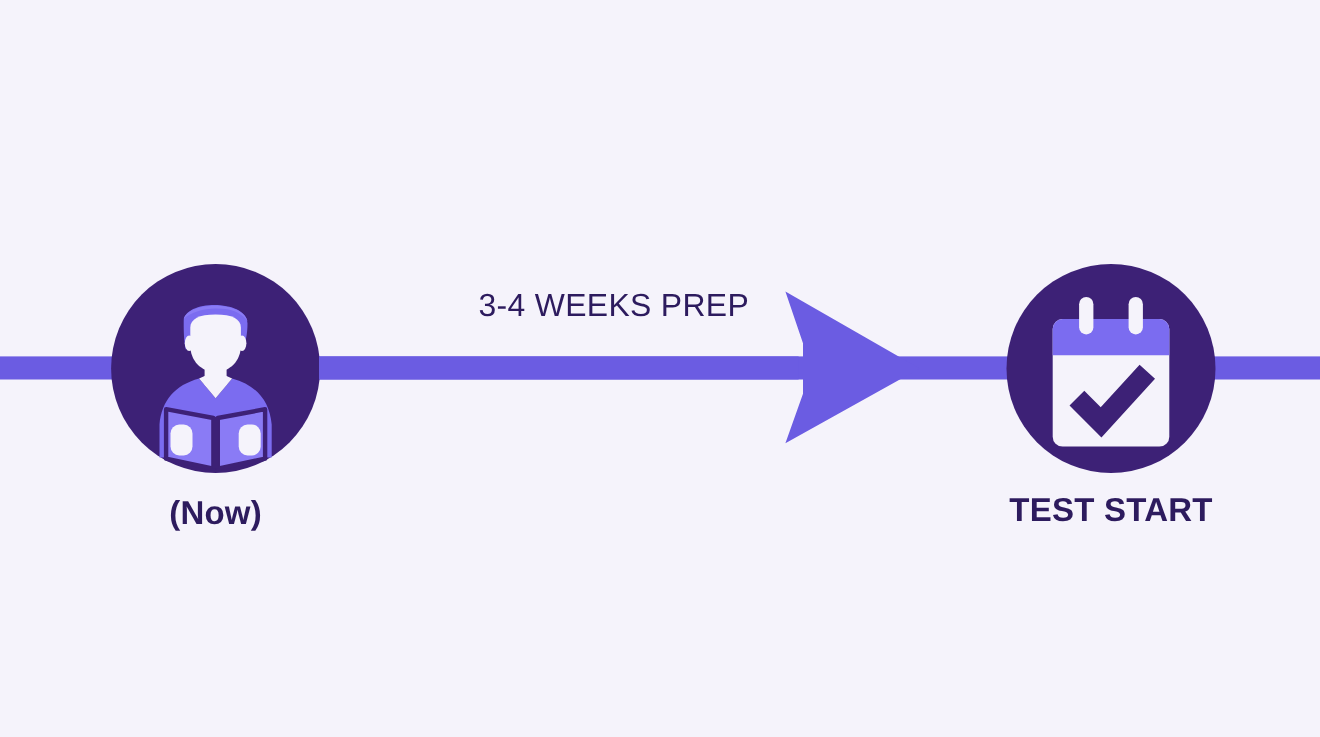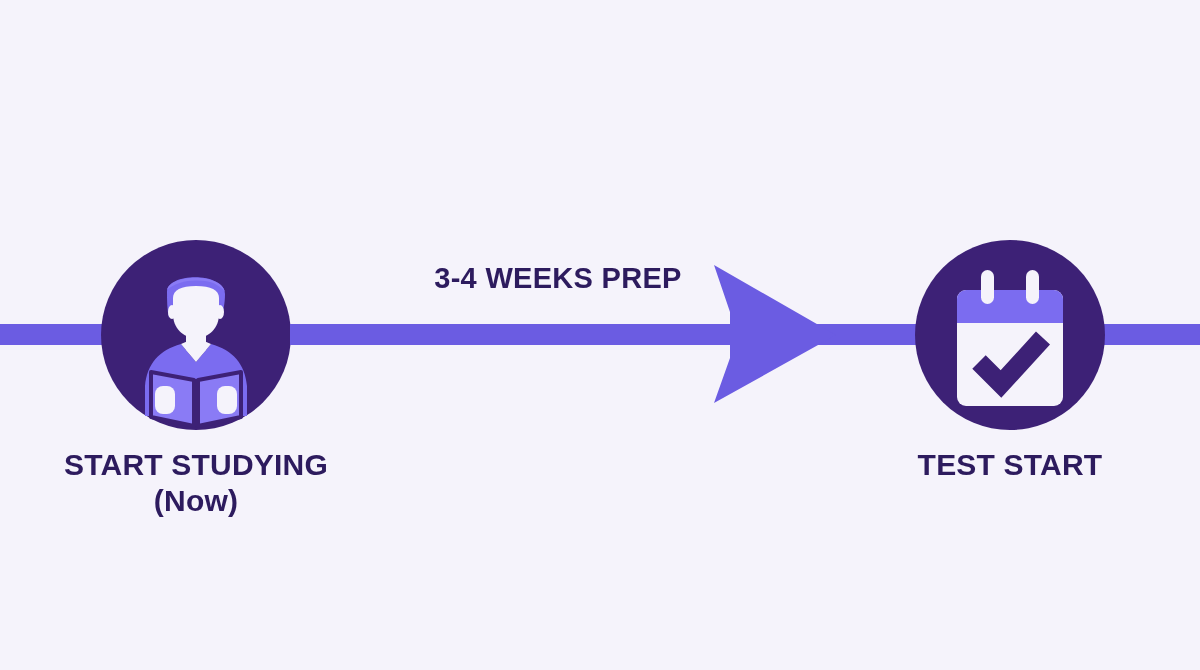--- a/index.html
+++ b/index.html
@@ -84,21 +84,21 @@
     height: 152px;
   }
   #arrow-label {
     position: absolute;
     left: 348px;
     top: 262px;
     width: 420px;
     text-align: center;
     color: #2d1b5e;
     font-size: 29px;
-    font-weight: bold;
+    font-weight: normal;
     letter-spacing: 0.3px;
     white-space: nowrap;
   }
 </style>
 </head>
 <body>
 
 <div id="timeline-stage">
 
   <div class="rail"></div>
@@ -129,21 +129,20 @@
       <path d="M140 132 L97 140 L97 186 L140 177 Z" fill="#8a7bf5" stroke="#3d2176" stroke-width="4" stroke-linejoin="round"></path>
 
       <rect x="92" y="139" width="6" height="47" fill="#3d2176"></rect>
 
       <rect x="54" y="146" width="20" height="28" rx="8" fill="#f5f3fb"></rect>
       <rect x="116" y="146" width="20" height="28" rx="8" fill="#f5f3fb"></rect>
     </svg>
   </div>
 
   <div class="node-caption" id="caption-start">
-    <span>START STUDYING</span>
     <span class="caption-sub">(Now)</span>
   </div>
 
   <svg id="progress-arrow" viewBox="0 0 560 152">
 
     <rect x="0" y="66" width="436" height="21" fill="#6b5ce2"></rect>
 
     <path d="M424 7 L546 77 L424 145 L440 100 L440 54 Z" fill="#6b5ce2"></path>
   </svg>
 

